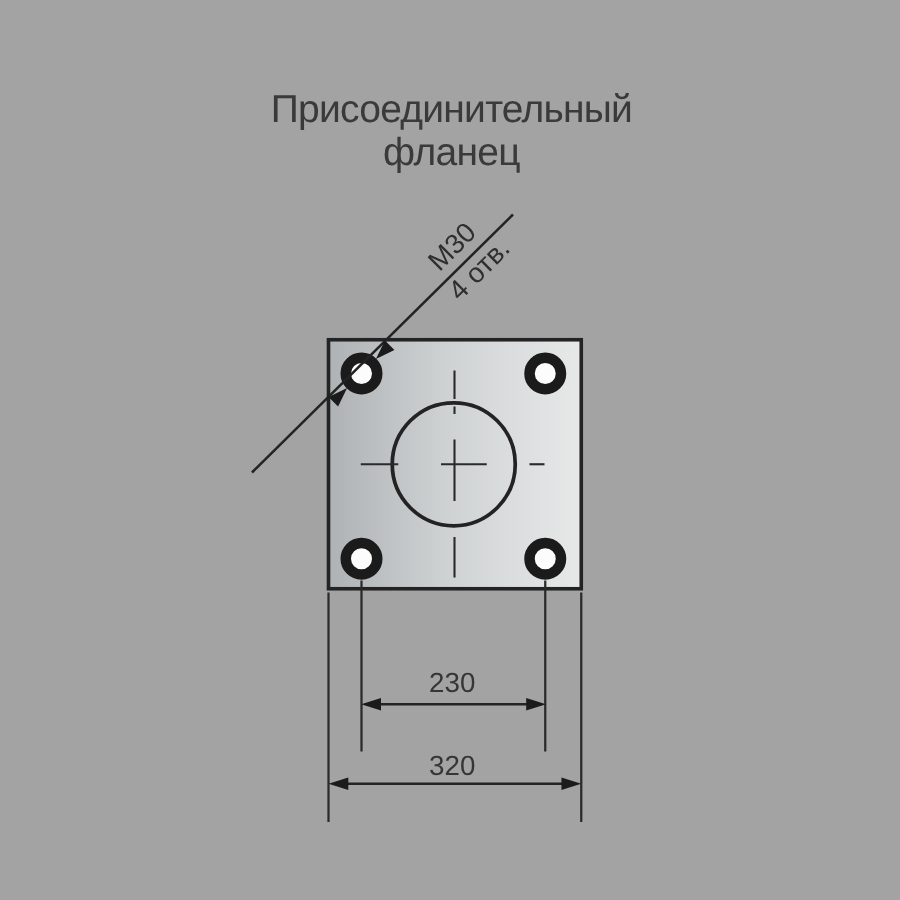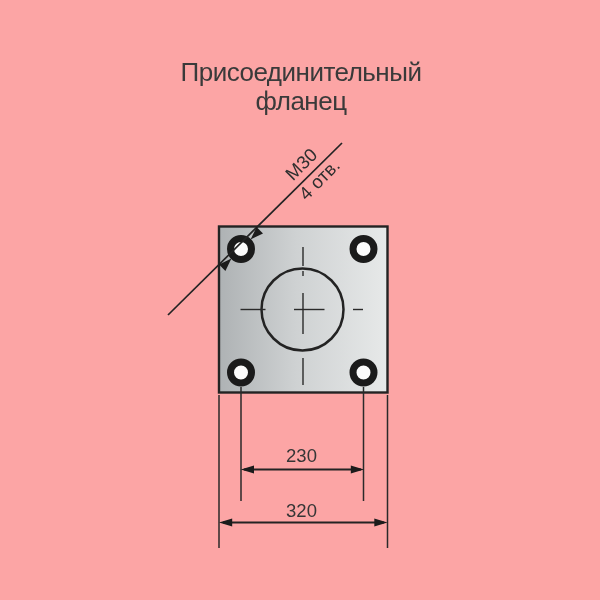--- a/index.html
+++ b/index.html
@@ -8,21 +8,21 @@
     width: 600px;
     height: 600px;
     background: #ffffff;
     font-family: "Liberation Sans", sans-serif;
     overflow: hidden;
   }
   .stage {
     position: relative;
     width: 600px;
     height: 600px;
-    background: #fca5a5;
+    background: #a3a3a3;
   }
   svg text {
     fill: #3a3a3a;
   }
   .title-text {
     font-size: 26px;
     letter-spacing: -0.5px;
     fill: #3a3a3a;
   }
   .dim-text {

